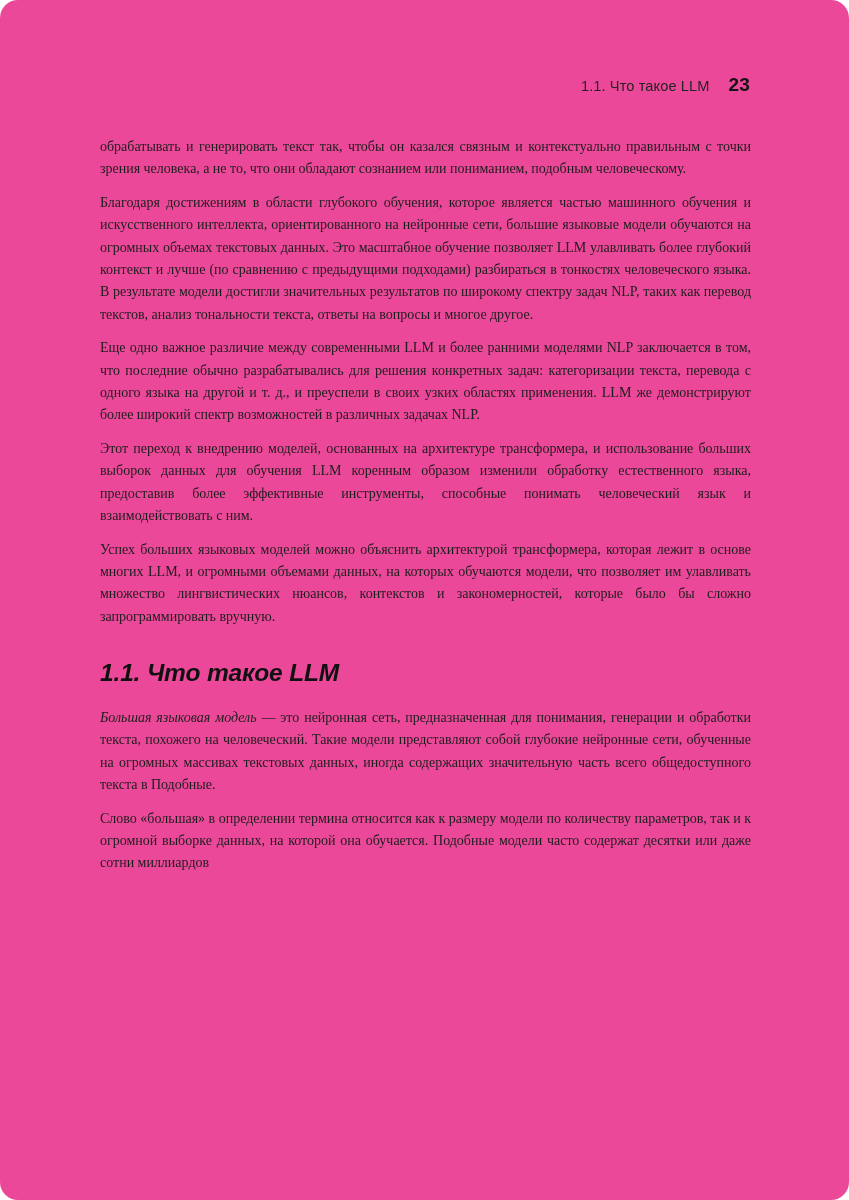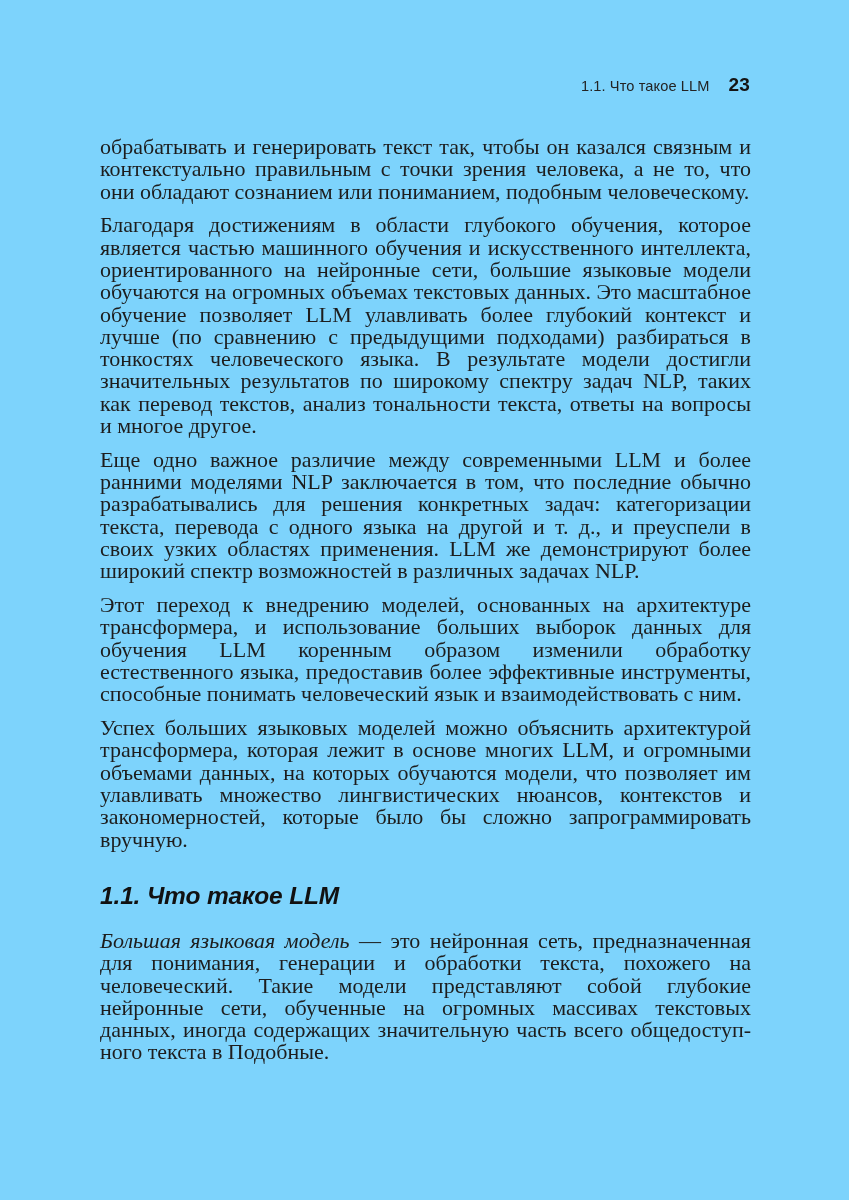--- a/index.html
+++ b/index.html
@@ -13,21 +13,22 @@
     position: relative;
     overflow: hidden;
     font-family: "Liberation Serif", "DejaVu Serif", serif;
     color: #1b1b1b;
     -webkit-font-smoothing: antialiased;
   }
 
   .page {
     position: absolute;
     inset: 0;
-    background: #7dd3fc;
+    background: #ec4899;
+    border-radius: 18px;
   }
 
   
   .running-head {
     position: absolute;
     top: 74px;
     left: 100px;
     width: 650px;
     height: 24px;
     display: flex;
@@ -52,21 +53,21 @@
   
   .text-column {
     position: absolute;
     top: 136px;
     left: 100px;
     width: 651px;
   }
 
   p.body-par {
     margin: 0 0 11.5px 0;
-    font-size: 22px;
+    font-size: 14px;
     line-height: 22.3px;
     text-align: justify;
     text-justify: inter-word;
     hyphens: manual;
     word-spacing: -0.1px;
     color: #1d1d1d;
   }
   p.body-par:last-child {
     margin-bottom: 0;
   }
@@ -114,15 +115,16 @@
 
     <p class="body-par">Успех больших языковых моделей можно объяснить архитектурой трансфор­мера, которая лежит в основе многих LLM, и огромными объемами данных, на которых обучаются модели, что позволяет им улавливать множество лингви­стических нюансов, контекстов и закономерностей, которые было бы сложно запрограммировать вручную.</p>
 
 
     <div class="heading-block">
       <h2 class="section-heading">1.1. Что такое LLM</h2>
     </div>
 
     <p class="body-par"><span class="term-italic">Большая языковая модель</span><span> — это нейронная сеть, предназначенная для понимания, генерации и обработки текста, похожего на человеческий. Такие модели пред­ставляют собой глубокие нейронные сети, обученные на огромных массивах текстовых данных, иногда содержащих значительную часть всего общедоступ­ного текста в Подобные.</span></p>
 
+    <p class="body-par">Слово «большая» в определении термина относится как к размеру модели по количеству параметров, так и к огромной выборке данных, на которой она обучается. Подобные модели часто содержат десятки или даже сотни миллиардов</p>
 
   </div>
 </div>
 
 </body></html>

